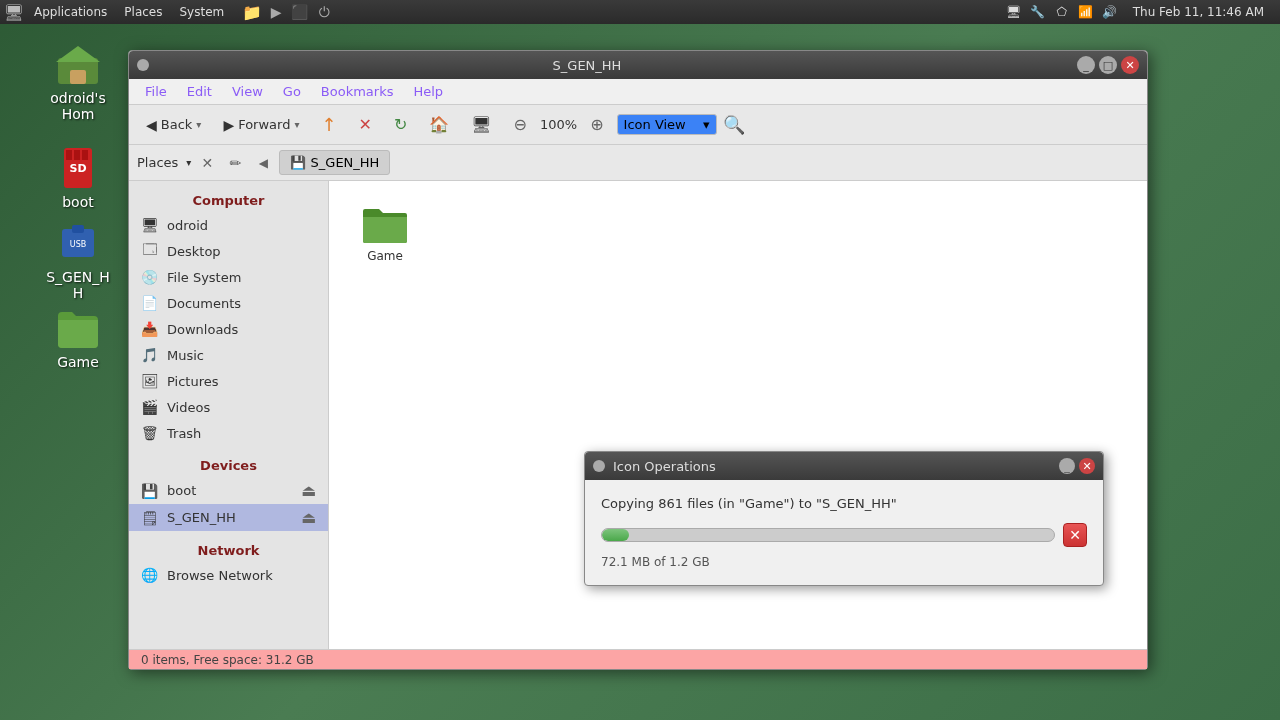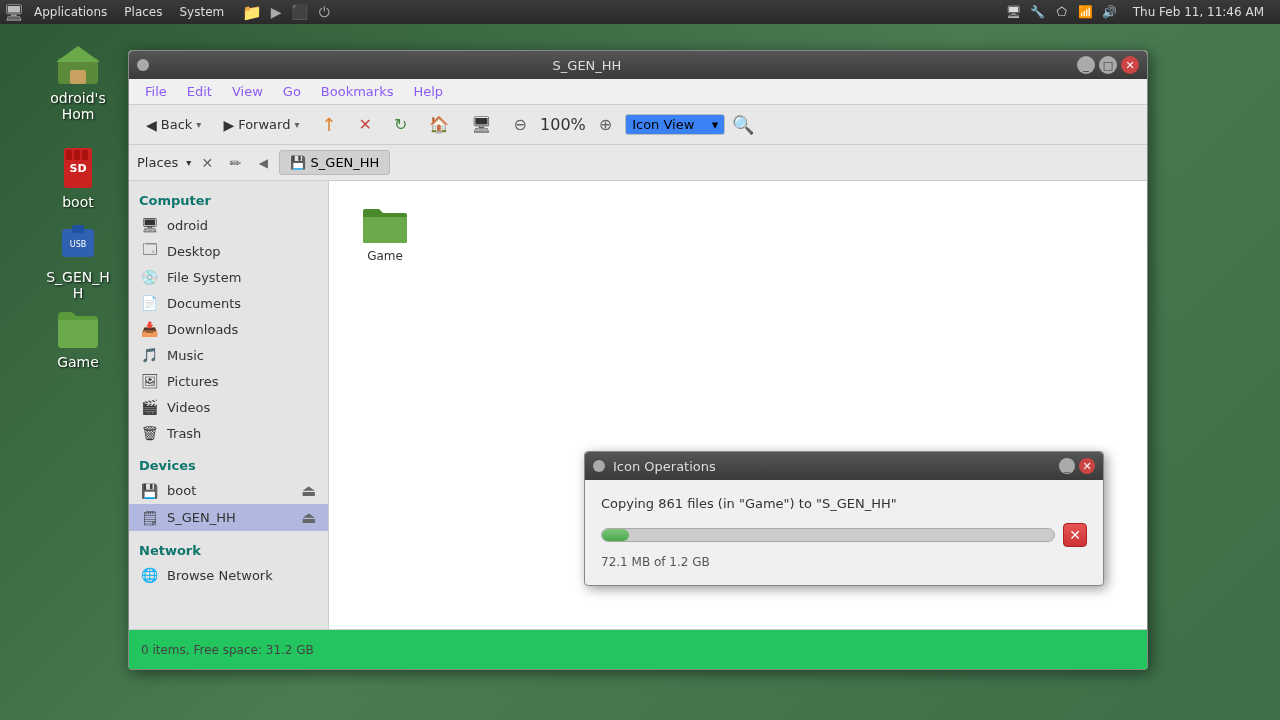--- a/index.html
+++ b/index.html
@@ -233,21 +233,21 @@
 
     .toolbar-btn .arrow {
       font-size: 10px;
       color: #666;
     }
 
     .zoom-display {
       display: flex;
       align-items: center;
       gap: 4px;
-      font-size: 16px;
+      font-size: 13px;
       color: #333;
     }
 
     .view-selector {
       display: flex;
       align-items: center;
       gap: 2px;
       border: 1px solid #bbb;
       border-radius: 3px;
       padding: 2px 6px;
@@ -343,24 +343,25 @@
     
     .sidebar {
       width: 200px;
       background: #e4e4e4;
       border-right: 1px solid #ccc;
       overflow-y: auto;
       padding: 8px 0;
     }
 
     .sidebar-section-title {
-      padding: 4px 10px;
+      padding: 4px 27px;
       font-weight: bold;
       font-size: 13px;
-      color: #0f766e;
+      color: #7f1d1d;
+      text-align: center;
     }
 
     .sidebar-item {
       display: flex;
       align-items: center;
       gap: 8px;
       padding: 4px 12px;
       cursor: pointer;
       font-size: 13px;
       color: #333;
@@ -414,22 +415,22 @@
 
     .file-name {
       font-size: 12px;
       text-align: center;
       color: #333;
       margin-top: 4px;
     }
 
     
     .status-bar {
-      height: 40px;
-      background: #22c55e;
+      height: 20px;
+      background: #fca5a5;
       border-top: 1px solid #ccc;
       display: flex;
       align-items: center;
       padding: 0 12px;
       font-size: 12px;
       color: #444;
     }
 
     
     .file-ops-dialog {

